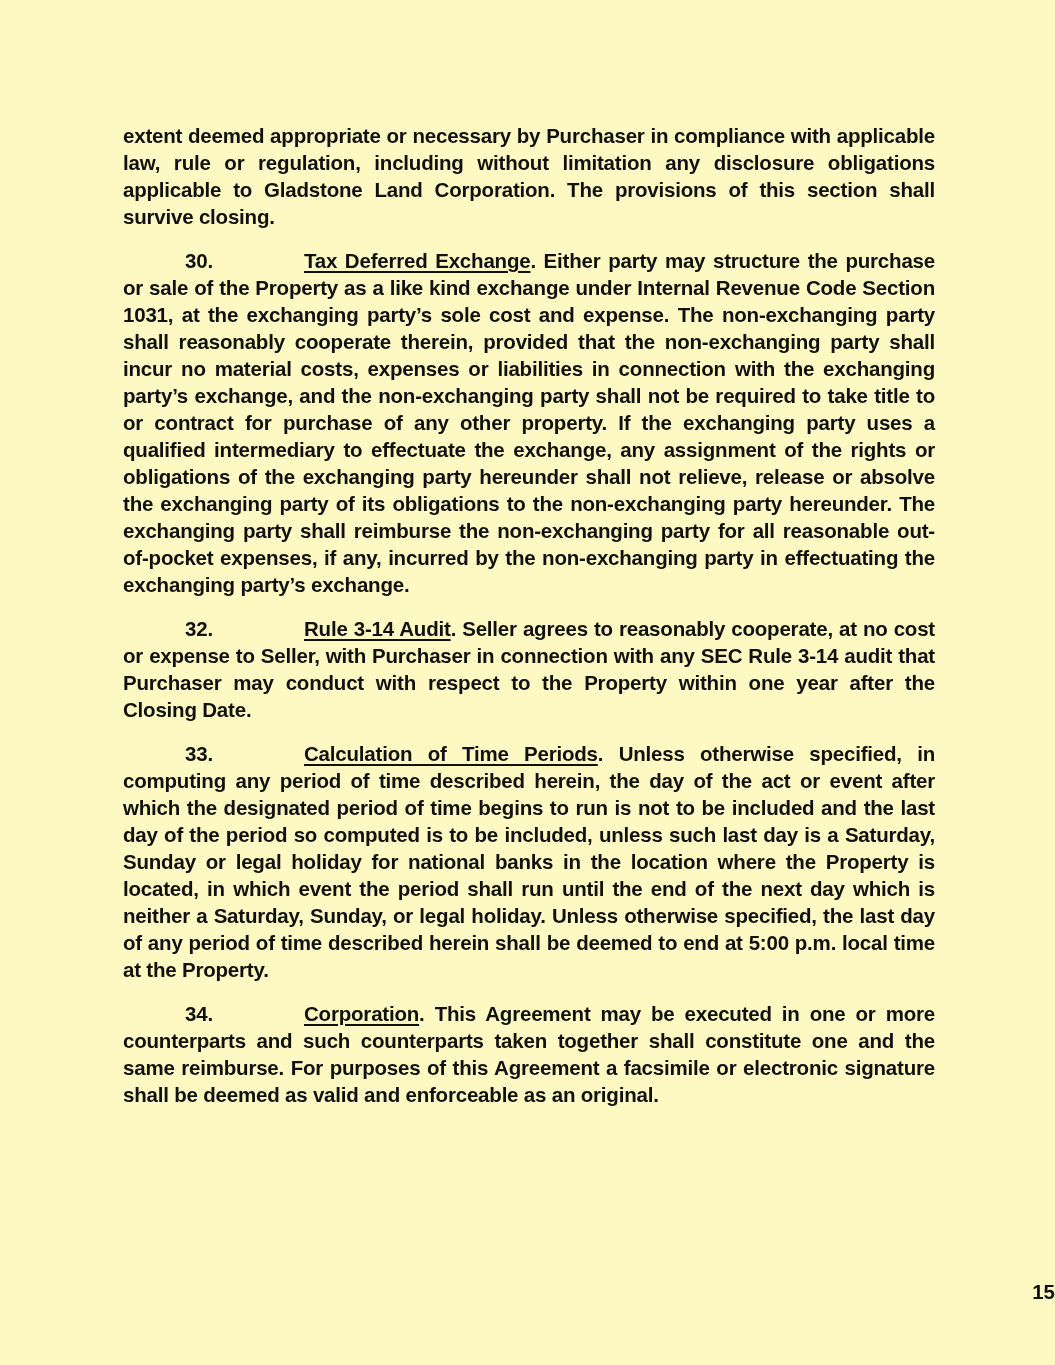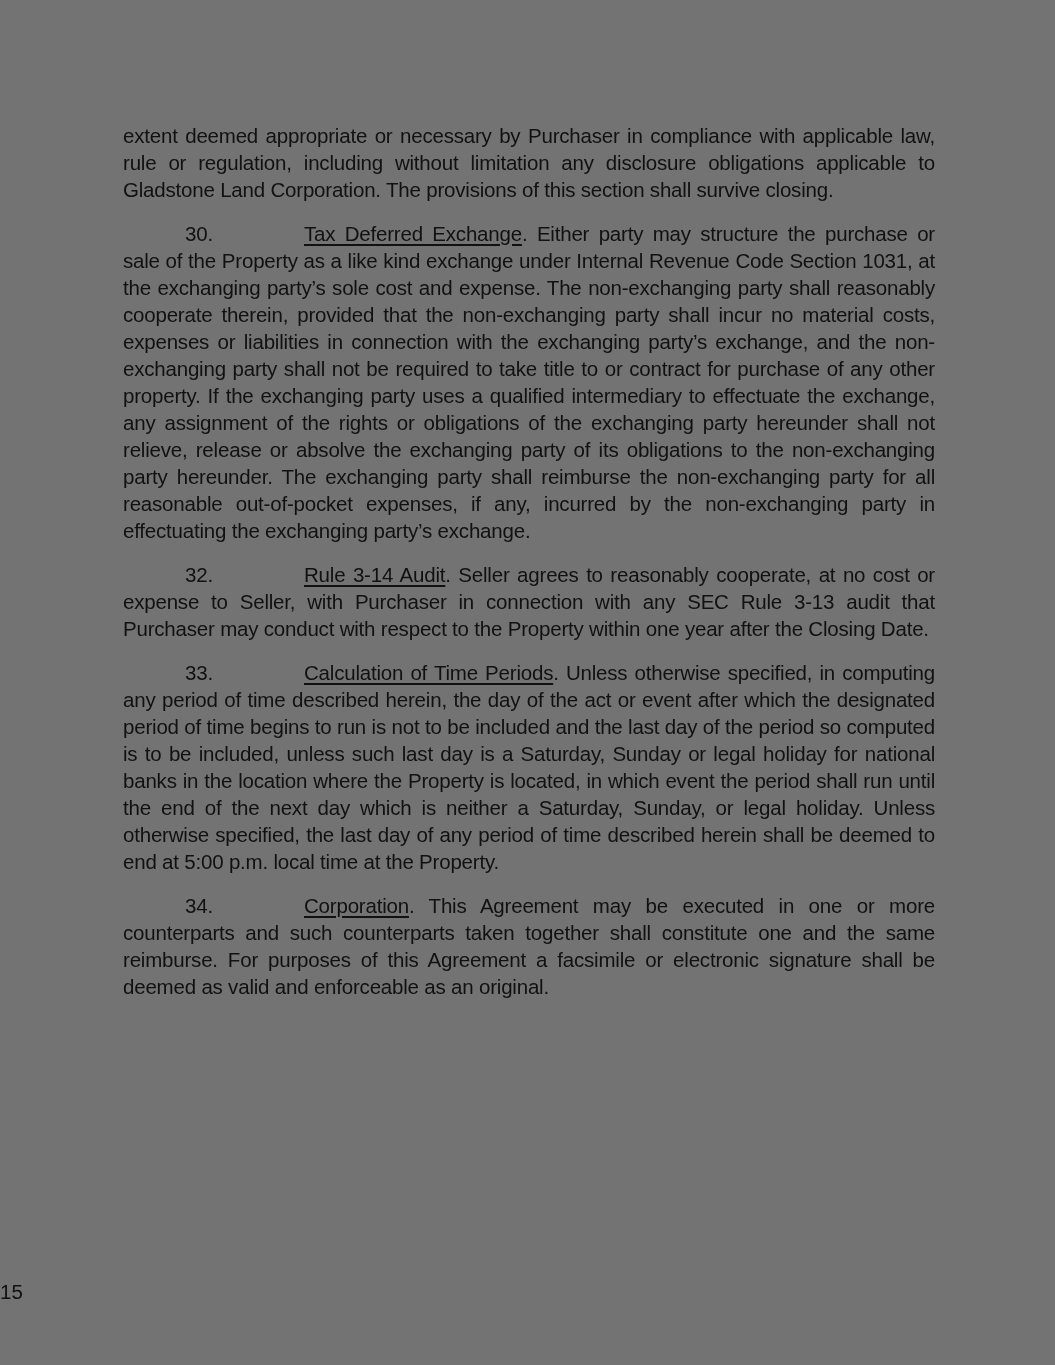--- a/index.html
+++ b/index.html
@@ -12,23 +12,24 @@
     height: 1365px;
     position: relative;
     font-family: "Liberation Sans", "DejaVu Sans", sans-serif;
     color: #111111;
     -webkit-font-smoothing: antialiased;
   }
   .page {
     position: relative;
     width: 1055px;
     height: 1365px;
-    background: #737373;
+    background: #fef9c3;
     box-sizing: border-box;
     padding: 122px 120px 0 123px;
+    font-weight: bold;
   }
   .para {
     font-size: 20.5px;
     line-height: 27px;
     letter-spacing: -0.2px;
     text-align: justify;
     margin: 0 0 17px 0;
     color: #111111;
   }
   .para.section {
@@ -50,37 +51,37 @@
     letter-spacing: -0.2px;
     text-align: center;
     margin: 44px 0 0 0;
     color: #111111;
   }
   .page-number {
     position: absolute;
     top: 1278px;
     left: 0;
     width: 1055px;
-    text-align: left;
+    text-align: right;
     font-size: 20.5px;
     line-height: 27px;
     color: #111111;
   }
 </style>
 </head>
 <body>
 
 <div class="page">
 
   <p class="para"><span>extent deemed appropriate or necessary by Purchaser in compliance with applicable law, rule or regulation, including without limitation any disclosure obligations applicable to Gladstone Land Corporation. The provisions of this section shall survive closing.</span></p>
 
   <p class="para section"><span class="sec-num">30.</span><span class="sec-heading">Tax Deferred Exchange</span><span>.  Either party may structure the purchase or sale of the Property as a like kind exchange under Internal Revenue Code Section 1031, at the exchanging party’s sole cost and expense.  The non-exchanging party shall reasonably cooperate therein, provided that the non-exchanging party shall incur no material costs, expenses or liabilities in connection with the exchanging party’s exchange, and the non-exchanging party shall not be required to take title to or contract for purchase of any other property.  If the exchanging party uses a qualified intermediary to effectuate the exchange, any assignment of the rights or obligations of the exchanging party hereunder shall not relieve, release or absolve the exchanging party of its obligations to the non-exchanging party hereunder.  The exchanging party shall reimburse the non-exchanging party for all reasonable out-of-pocket expenses, if any, incurred by the non-exchanging party in effectuating the exchanging party’s exchange.</span></p>
 
 
-  <p class="para section"><span class="sec-num">32.</span><span class="sec-heading">Rule 3-14 Audit</span><span>.  Seller agrees to reasonably cooperate, at no cost or expense to Seller, with Purchaser in connection with any SEC Rule 3-13 audit that Purchaser may conduct with respect to the Property within one year after the Closing Date.</span></p>
+  <p class="para section"><span class="sec-num">32.</span><span class="sec-heading">Rule 3-14 Audit</span><span>.  Seller agrees to reasonably cooperate, at no cost or expense to Seller, with Purchaser in connection with any SEC Rule 3-14 audit that Purchaser may conduct with respect to the Property within one year after the Closing Date.</span></p>
 
   <p class="para section"><span class="sec-num">33.</span><span class="sec-heading">Calculation of Time Periods</span><span>.  Unless otherwise specified, in computing any period of time described herein, the day of the act or event after which the designated period of time begins to run is not to be included and the last day of the period so computed is to be included, unless such last day is a Saturday, Sunday or legal holiday for national banks in the location where the Property is located, in which event the period shall run until the end of the next day which is neither a Saturday, Sunday, or legal holiday.  Unless otherwise specified, the last day of any period of time described herein shall be deemed to end at 5:00 p.m. local time at the Property.</span></p>
 
   <p class="para section"><span class="sec-num">34.</span><span class="sec-heading">Corporation</span><span>.  This Agreement may be executed in one or more counterparts and such counterparts taken together shall constitute one and the same reimburse.  For purposes of this Agreement a facsimile or electronic signature shall be deemed as valid and enforceable as an original.</span></p>
 
 
   <div class="page-number"><span>15</span></div>
 
 </div>
 

